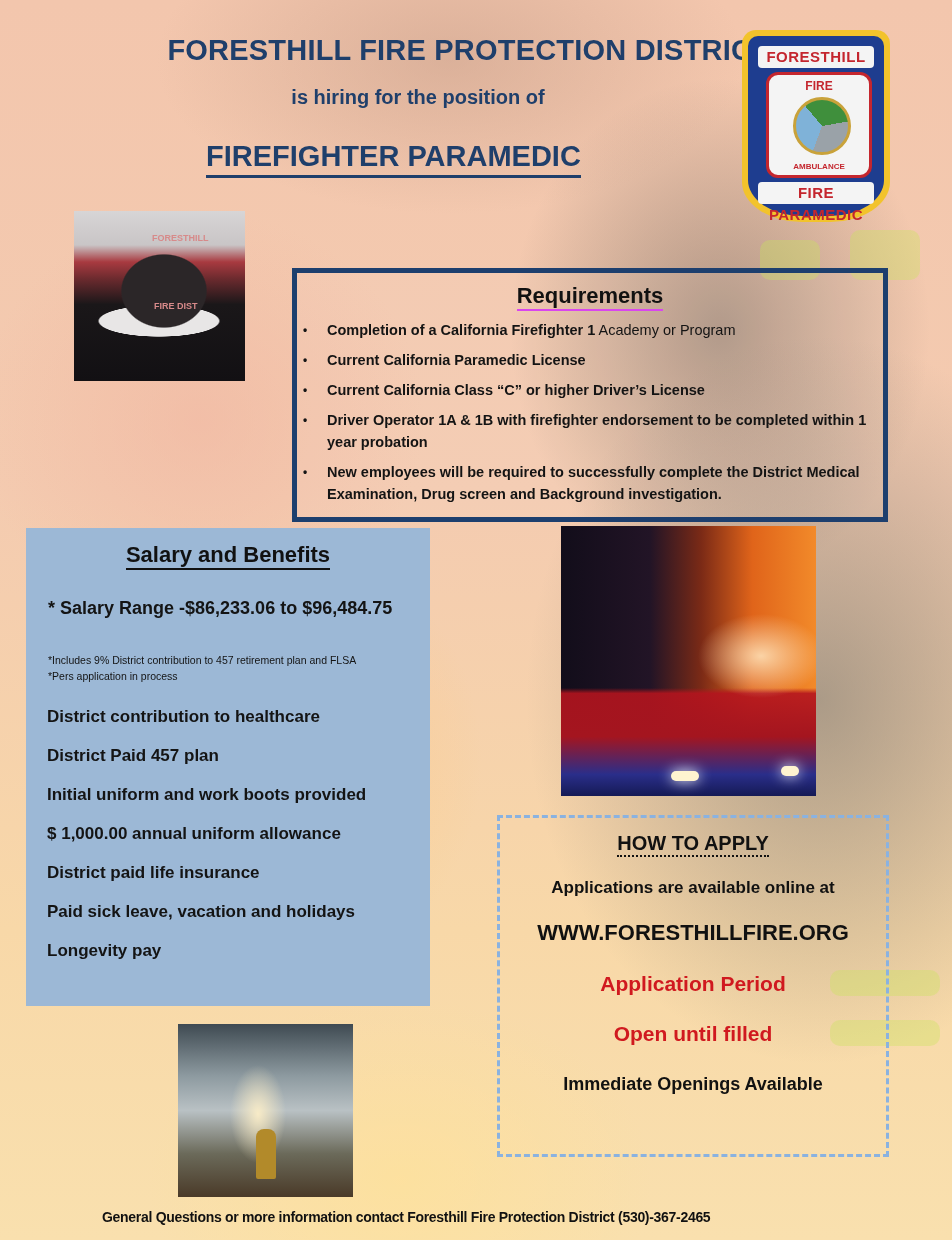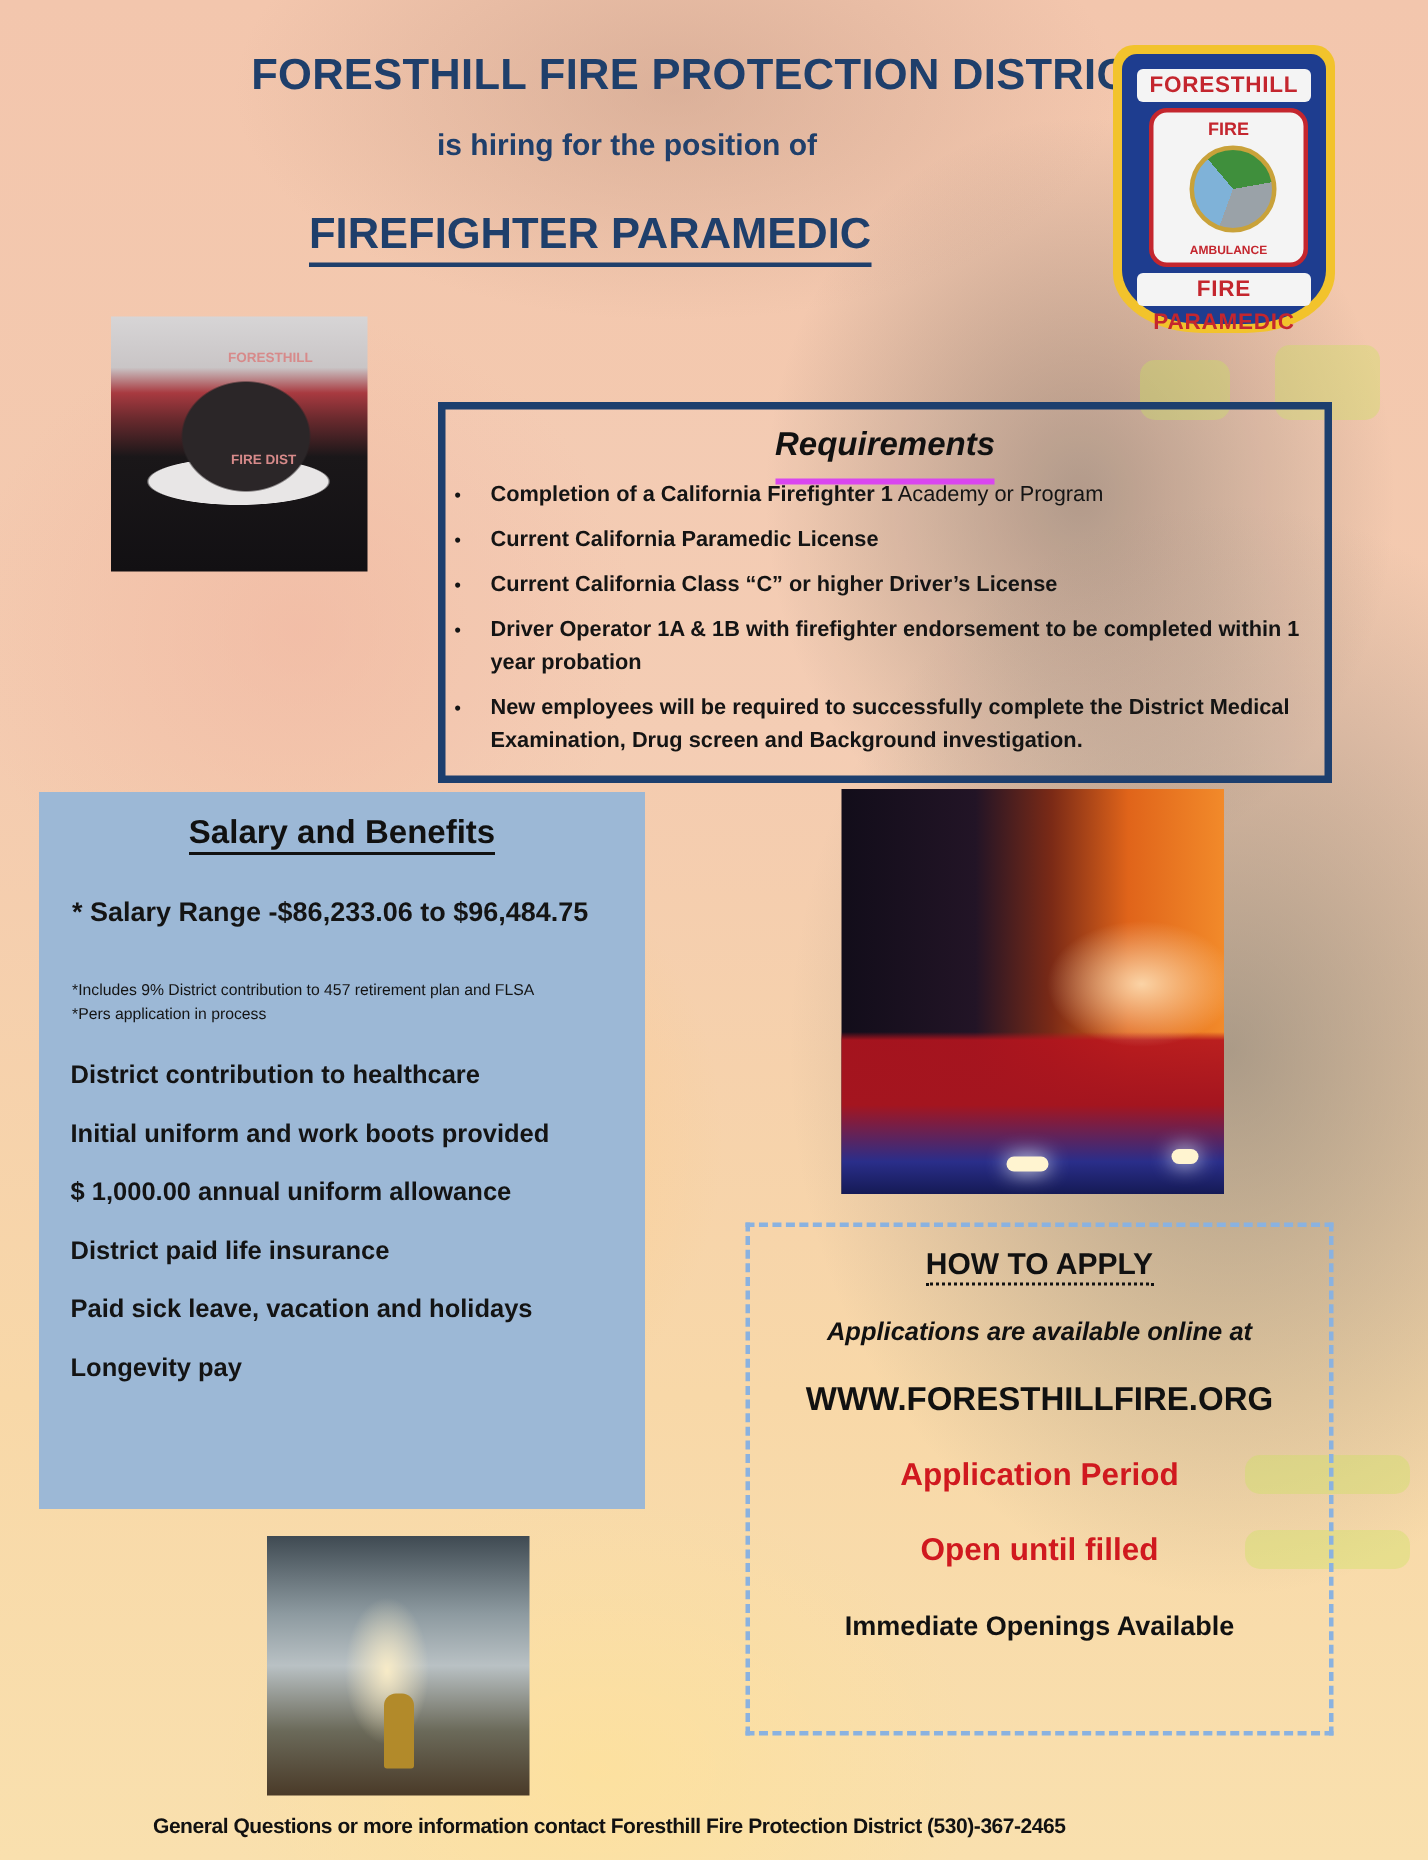--- a/index.html
+++ b/index.html
@@ -86,21 +86,21 @@
   .firefighter { position: absolute; left: 78px; top: 105px; width: 20px; height: 50px; background: #b28a2a; border-radius: 8px 8px 2px 2px; }
 
   .req-box {
     position: absolute; left: 292px; top: 268px; width: 586px; height: 244px;
     border: 5px solid #1d3f6e; background: rgba(255,255,255,0.05);
   }
   .req-heading {
     position: absolute; left: 0; right: 0; top: 10px; text-align: center;
     font-weight: bold; font-size: 22px; color: #111;
   }
-  .req-heading span { border-bottom: 4px solid #d946ef; padding-bottom: 11px; font-style: italic; }
+  .req-heading span { border-bottom: 2px solid #d946ef; padding-bottom: 1px; }
   .req-list { position: absolute; left: 6px; top: 46px; right: 8px; margin: 0; padding: 0; list-style: none; }
   .req-list li { position: relative; padding-left: 24px; font-size: 14.5px; color: #141414; line-height: 22px; margin-bottom: 8px; font-weight: bold; }
   .req-list li .bullet { position: absolute; left: 0; top: 0; font-size: 12px; }
   .req-list li .normal { font-weight: normal; }
 
   .sal-box {
     position: absolute; left: 26px; top: 528px; width: 404px; height: 478px;
     background: #9cb8d6;
   }
   .sal-heading {
@@ -171,36 +171,37 @@
   </ul>
 </div>
 
 <div class="sal-box">
   <div class="sal-heading"><span>Salary and Benefits</span></div>
   <div class="sal-range">* Salary Range -$86,233.06 to $96,484.75</div>
   <div class="sal-note" style="top:126px;">*Includes 9% District contribution to 457 retirement plan and FLSA</div>
   <div class="sal-note" style="top:142px;">*Pers application in process</div>
   <ul class="sal-benefits">
     <li>District contribution to healthcare</li>
+    <li>District Paid 457 plan</li>
     <li>Initial uniform and work boots provided</li>
     <li>$ 1,000.00 annual uniform allowance</li>
     <li>District  paid life insurance</li>
     <li>Paid sick leave, vacation and holidays</li>
     <li>Longevity pay</li>
   </ul>
 </div>
 
 <div class="photo photo-truck">
   <div class="truck-light" style="left:110px;top:245px;"></div>
   <div class="truck-light" style="left:220px;top:240px;width:18px;"></div>
 </div>
 
 <div class="apply-box">
   <div class="apply-heading"><span>HOW TO APPLY</span></div>
-  <div class="apply-line" style="top:60px;font-size:17px;font-style:italic;">Applications are available online at</div>
+  <div class="apply-line" style="top:60px;font-size:17px;">Applications are available online at</div>
   <div class="apply-line" style="top:102px;font-size:22px;">WWW.FORESTHILLFIRE.ORG</div>
   <div class="apply-line apply-red" style="top:154px;font-size:21px;">Application Period</div>
   <div class="apply-line apply-red" style="top:204px;font-size:21px;">Open until filled</div>
   <div class="apply-line" style="top:256px;font-size:18px;">Immediate Openings Available</div>
 </div>
 
 <div class="photo photo-forest">
   <div class="firefighter"></div>
 </div>
 

